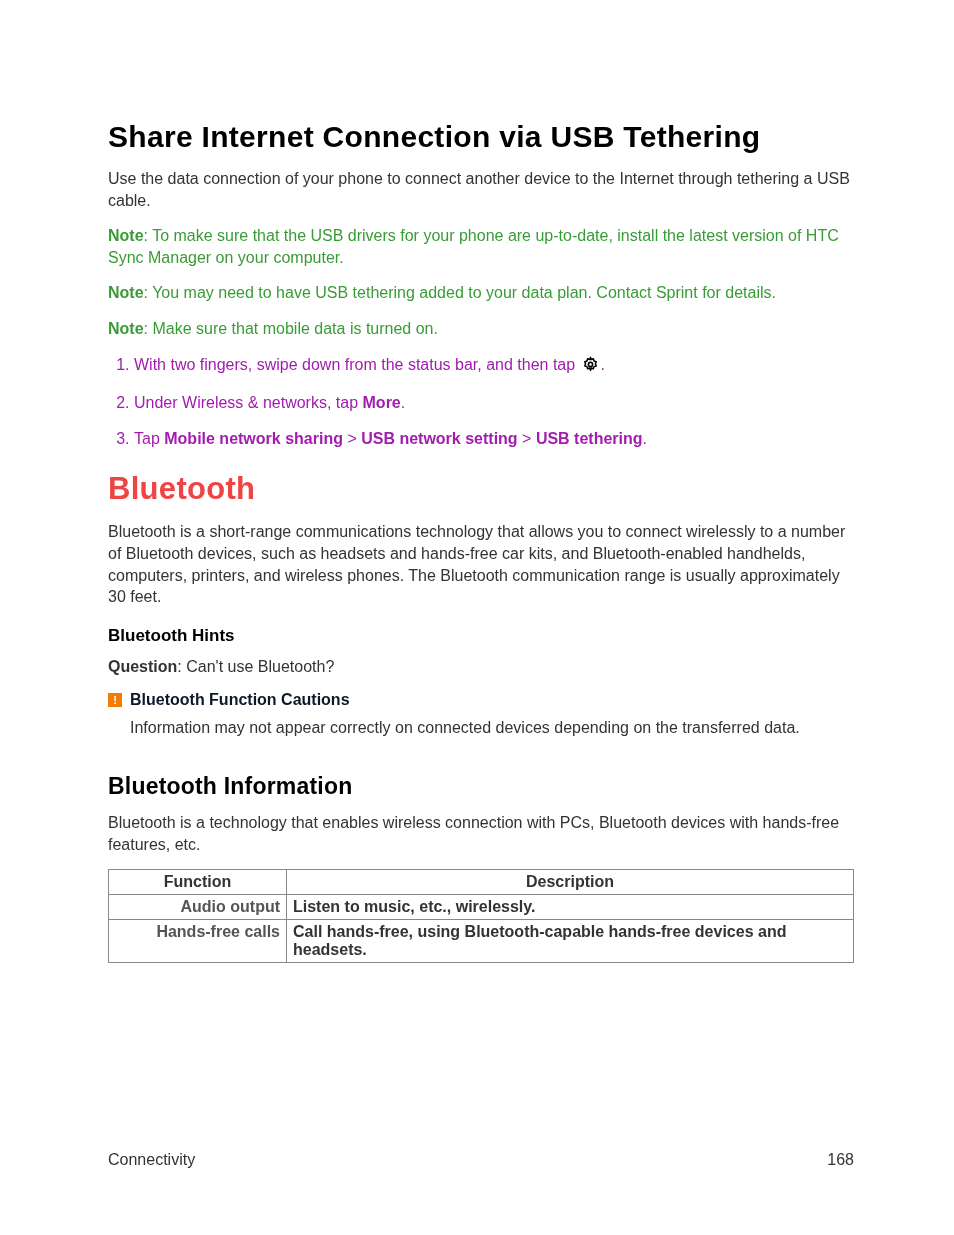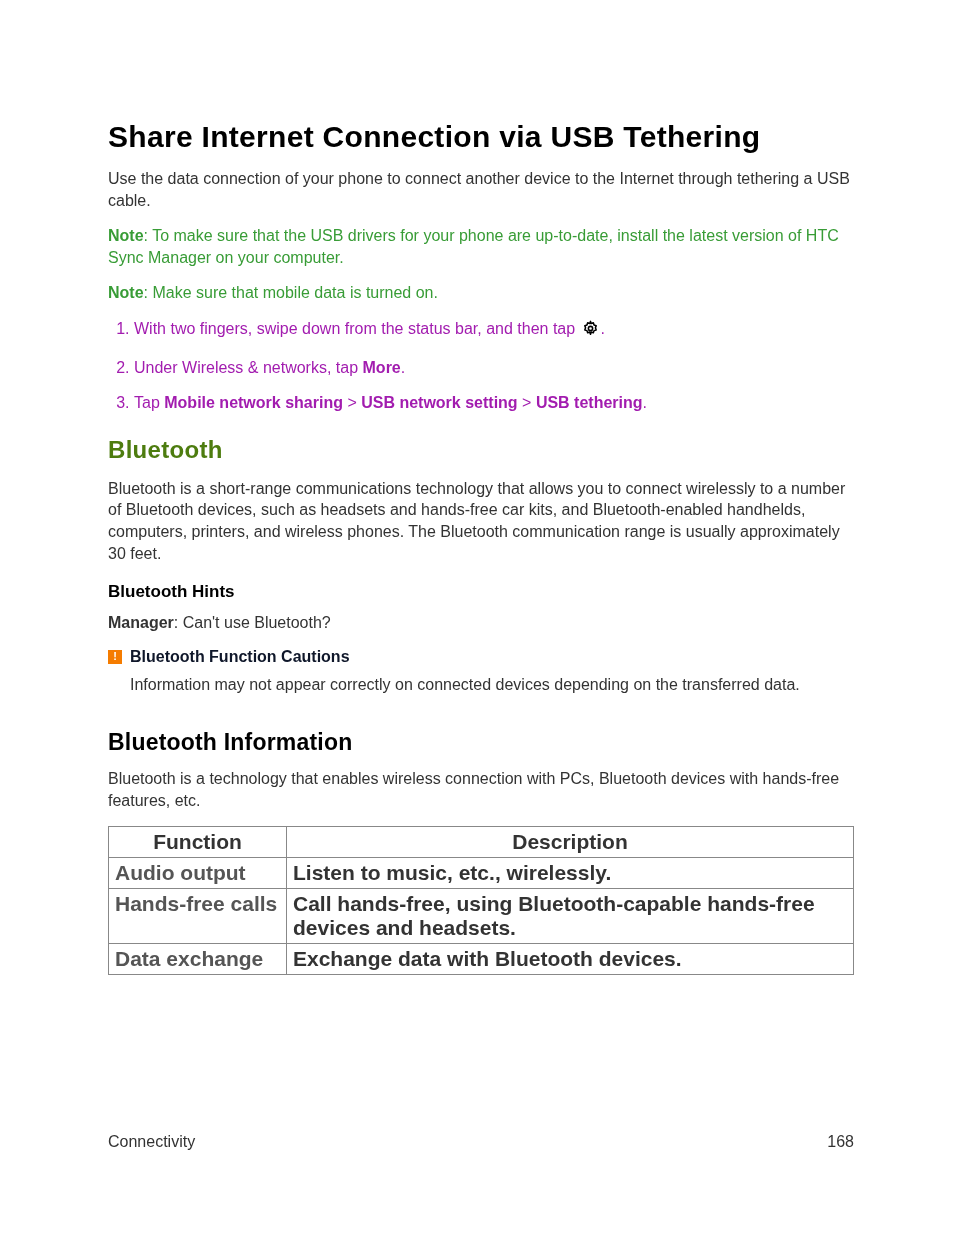--- a/index.html
+++ b/index.html
@@ -43,23 +43,23 @@
     font-size: 16px;
     color: #a21caf;
   }
   ol li {
     margin-bottom: 14px;
     line-height: 1.35;
   }
   .h1-bluetooth {
     font-family: Arial, Helvetica, sans-serif;
     font-weight: 900;
-    font-size: 24px;
+    font-size: 31px;
     margin: 22px 0 14px 0;
-    color: #4d7c0f;
+    color: #ef4444;
     letter-spacing: 0.3px;
   }
   .h3 {
     font-family: Arial, Helvetica, sans-serif;
     font-weight: 900;
     font-size: 17px;
     margin: 18px 0 10px 0;
     color: #000;
   }
   .h2 {
@@ -96,42 +96,43 @@
   }
   .gear-icon {
     display: inline-block;
     vertical-align: -3px;
     margin: 0 2px;
   }
   table {
     border-collapse: collapse;
     width: 100%;
     margin-top: 4px;
-    font-size: 21px;
+    font-size: 16px;
   }
   th, td {
     border: 1px solid #888;
     padding: 3px 6px;
     text-align: left;
     vertical-align: top;
     font-weight: bold;
   }
   th {
     font-weight: 700;
     text-align: center;
     color: #333;
   }
   td.fn {
     font-weight: 700;
     color: #555;
     width: 165px;
+    text-align: right;
   }
   .footer {
     position: absolute;
-    bottom: 84px;
+    bottom: 66px;
     left: 108px;
     right: 100px;
     display: flex;
     justify-content: space-between;
     font-size: 16px;
     color: #333;
   }
 </style>
 </head>
 <body>
@@ -139,20 +140,23 @@
 <div class="page">
 
   <h1>Share Internet Connection via USB Tethering</h1>
 
   <p>Use the data connection of your phone to connect another device to the Internet through tethering a USB cable.</p>
 
   <p class="note-line">
     <span class="note-label">Note</span><span>: To make sure that the USB drivers for your phone are up-to-date, install the latest version of HTC Sync Manager on your computer.</span>
   </p>
 
+  <p class="note-line">
+    <span class="note-label">Note</span><span>: You may need to have USB tethering added to your data plan. Contact Sprint for details.</span>
+  </p>
 
   <p class="note-line">
     <span class="note-label">Note</span><span>: Make sure that mobile data is turned on.</span>
   </p>
 
   <ol>
     <li>
       <span>With two fingers, swipe down from the status bar, and then tap </span><span class="gear-icon"><svg width="17" height="17" viewBox="0 0 24 24" fill="none" stroke="#000" stroke-width="2.2">
             <circle cx="12" cy="12" r="3"></circle>
             <path d="M12 2l1 3 3-1 1 3 3 1-1 3 1 3-3 1-1 3-3-1-1 3-1-3-3 1-1-3-3-1 1-3-1-3 3-1 1-3 3 1z" stroke-linejoin="round" fill="none"></path>
@@ -166,21 +170,21 @@
     </li>
   </ol>
 
   <h1 class="h1-bluetooth">Bluetooth</h1>
 
   <p>Bluetooth is a short-range communications technology that allows you to connect wirelessly to a number of Bluetooth devices, such as headsets and hands-free car kits, and Bluetooth-enabled handhelds, computers, printers, and wireless phones. The Bluetooth communication range is usually approximately 30 feet.</p>
 
   <div class="h3">Bluetooth Hints</div>
 
   <p>
-    <strong>Manager</strong><span>: Can't use Bluetooth?</span>
+    <strong>Question</strong><span>: Can't use Bluetooth?</span>
   </p>
 
 
   <div class="caution-row">
     <div class="caution-icon">!</div>
     <div class="caution-text">Bluetooth Function Cautions</div>
   </div>
 
   <p class="indent">Information may not appear correctly on connected devices depending on the transferred data.</p>
 
@@ -195,24 +199,20 @@
       <th>Description</th>
     </tr>
     <tr>
       <td class="fn">Audio output</td>
       <td>Listen to music, etc., wirelessly.</td>
     </tr>
     <tr>
       <td class="fn">Hands-free calls</td>
       <td>Call hands-free, using Bluetooth-capable hands-free devices and headsets.</td>
     </tr>
-    <tr>
-      <td class="fn">Data exchange</td>
-      <td>Exchange data with Bluetooth devices.</td>
-    </tr>
   </tbody>
     </table>
 
   <div class="footer">
     <span>Connectivity</span>
     <span>168</span>
   </div>
 
 </div>
 

